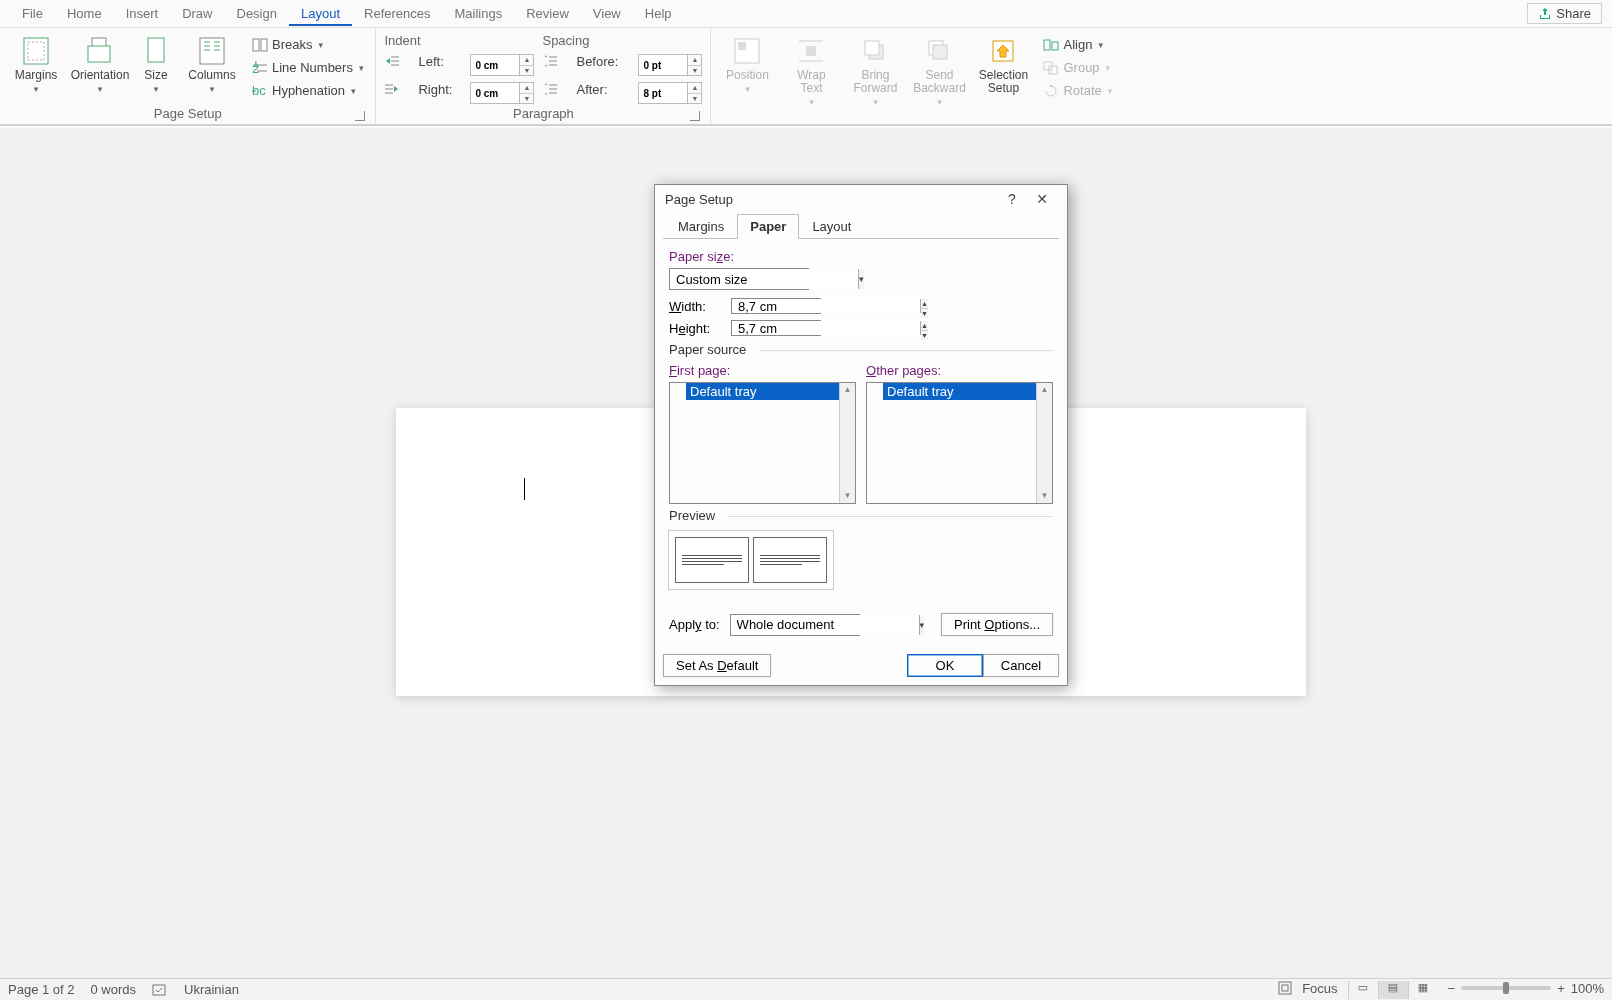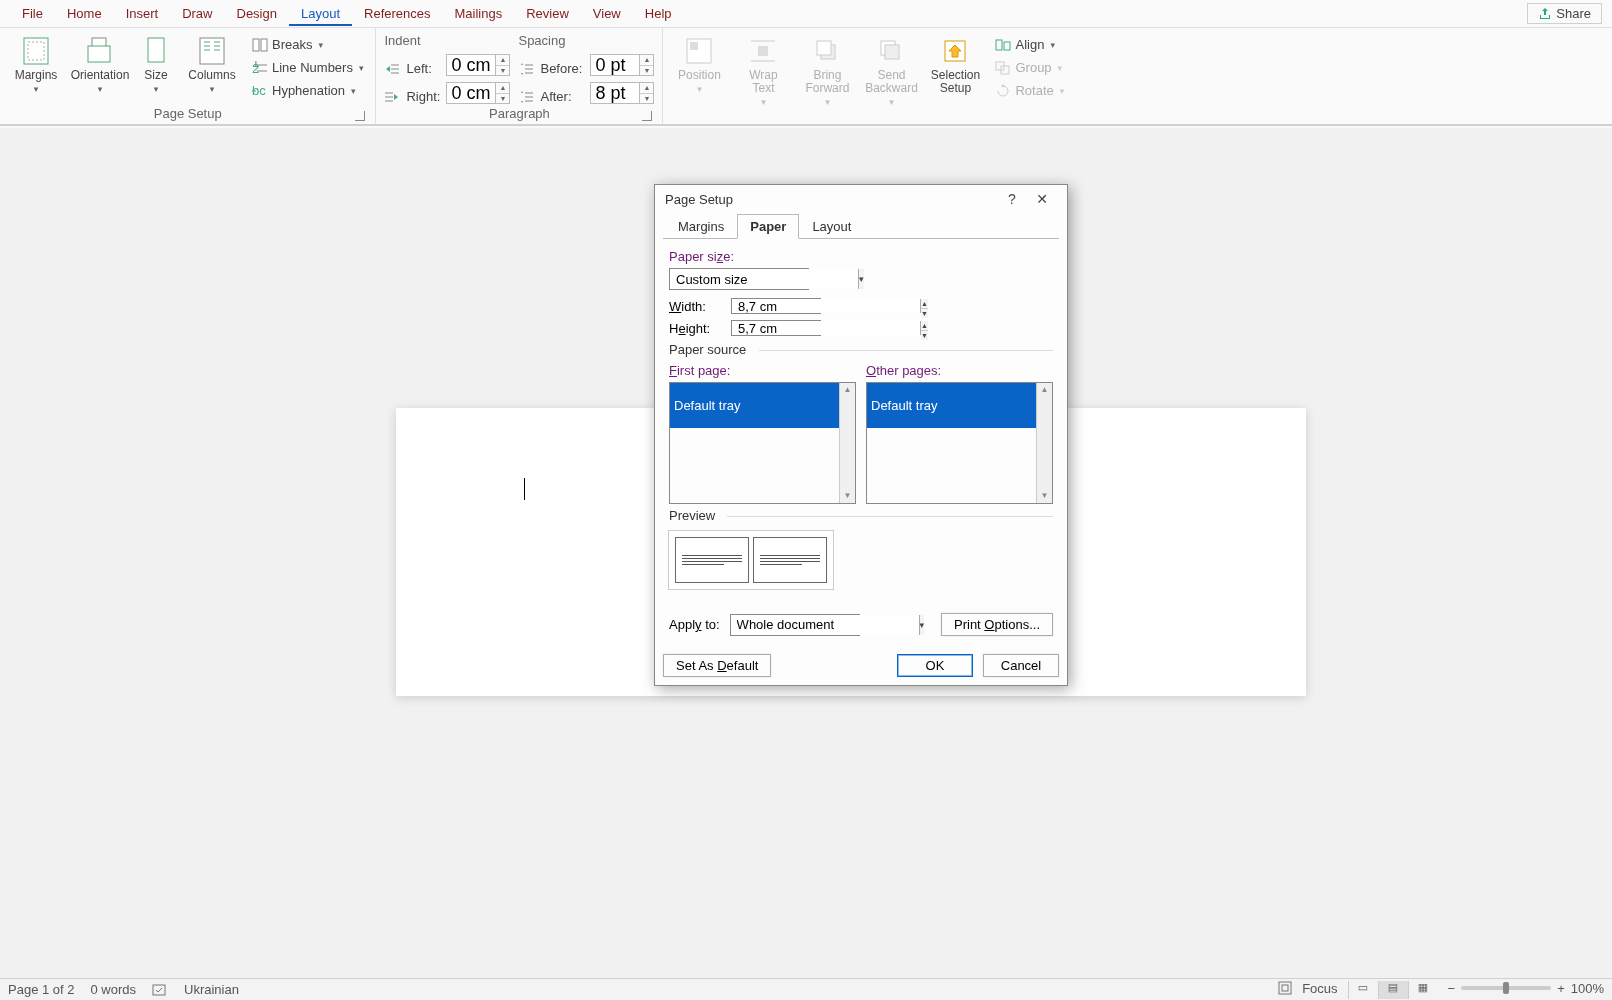--- a/index.html
+++ b/index.html
@@ -1,20 +1,20 @@
 <!DOCTYPE html>
 <html><head>
 <meta charset="utf-8">
 <style>
 * { box-sizing: border-box; margin: 0; padding: 0; font-family: 'Segoe UI', Tahoma, sans-serif; font-size: 13px; }
 body { background: #f9f9f9; width: 1612px; height: 1000px; overflow: hidden; position: relative; }
 
 
 .tabs-bar { display: flex; align-items: center; height: 28px; background: #fafafa; padding: 0 10px; border-bottom: 1px solid #e0e0e0; position: relative; }
-.tab { padding: 5px 12px; color: #7f1d1d; cursor: pointer; }
+.tab { padding: 5px 12px; color: #737373; cursor: pointer; }
 .tab.active { color: #185abd; border-bottom: 2px solid #185abd; padding-bottom: 3px; }
 .share-btn { margin-left: auto; border: 1px solid #d0d0d0; padding: 2px 10px; display: flex; align-items: flex-end; gap: 4px; color: #444; cursor: pointer; }
 
 
 .ribbon { display: flex; background: #fafafa; border-bottom: 2px solid #d0d0d0; height: 98px; }
 .rgroup { border-right: 1px solid #e0e0e0; display: flex; flex-direction: column; padding: 3px 8px 0 8px; position: relative; }
 .rgroup-body { display: flex; align-items: flex-start; gap: 8px; flex: 1; }
 .rgroup-label { text-align: center; color: #666; font-size: 12px; padding: 2px 0 3px 0; position: relative; }
 .rgroup-label .launcher { position: absolute; right: 2px; bottom: 3px; width: 10px; height: 10px; border: 1px solid #888; border-top: none; border-left: none; }
 
@@ -25,24 +25,24 @@
 .big-btn .caret { font-size: 9px; color: #666; }
 .big-btn.disabled .caret { color: #c0c0c0; }
 
 .small-btns { display: flex; flex-direction: column; gap: 4px; padding-top: 4px; }
 .small-btn { display: flex; align-items: center; gap: 4px; padding: 2px 4px; color: #444; cursor: pointer; font-size: 13px; }
 .small-btn.disabled { color: #b0b0b0; }
 .small-btn .caret { font-size: 9px; color: #666; margin-left: 2px; }
 
 .indent-cols { display: flex; flex-direction: column; gap: 6px; padding-top: 2px; }
 .section-head { color: #666; font-size: 13px; }
-.spin-row { display: flex; align-items: flex-end; gap: 6px; }
+.spin-row { display: flex; align-items: flex-start; gap: 18px; }
 .spin-lbl { font-size: 13px; color: #444; min-width: 34px; }
 .spin-box { display: flex; border: 1px solid #bbb; height: 22px; width: 64px; }
-.spin-box input { border: none; width: 48px; padding: 0 4px; font-size: 18px; outline: none; }
+.spin-box input { border: none; width: 48px; padding: 0 4px; font-size: 10px; outline: none; font-weight: bold; }
 .spin-ctrl { display: flex; flex-direction: column; width: 14px; border-left: 1px solid #bbb; }
 .spin-ctrl .up, .spin-ctrl .dn { flex: 1; font-size: 7px; text-align: center; color: #666; line-height: 10px; cursor: pointer; }
 .spin-ctrl .up { border-bottom: 1px solid #ccc; }
 
 
 .doc-area { position: absolute; top: 128px; left: 0; right: 0; bottom: 22px; background: #f1f1f1; overflow: hidden; }
 .page { position: absolute; background: #fff; box-shadow: 0 2px 10px rgba(0,0,0,0.15); }
 .page1 { left: 396px; top: 280px; width: 910px; height: 288px; }
 .cursor-blink { position: absolute; left: 128px; top: 70px; width: 1px; height: 22px; background: #000; }
 
@@ -72,38 +72,38 @@
 .dim-spin .sp div:first-child { border-bottom: 1px solid #ccc; }
 
 .section-title { font-size: 13px; color: #333; margin: 4px 0 6px 0; position: relative; }
 .section-title::after { content: ""; position: absolute; left: 90px; right: 0; top: 50%; border-top: 1px solid #ddd; }
 .section-title.short::after { left: 58px; }
 
 .src-cols { display: flex; gap: 10px; }
 .src-col { flex: 1; }
 .listbox { border: 1px solid #888; height: 122px; display: flex; }
 .listbox .listct { flex: 1; overflow: hidden; }
-.listbox .item { padding: 15px 4px; font-size: 13px; }
+.listbox .item { padding: 1px 4px; font-size: 13px; margin-left: 16px; }
 .listbox .item.sel { background: #0a64c8; color: #fff; }
 .listbox .scroll { width: 16px; border-left: 1px solid #ccc; background: #f0f0f0; display: flex; flex-direction: column; }
 .listbox .scroll .arr { height: 14px; font-size: 8px; text-align: center; color: #888; line-height: 13px; }
 .listbox .scroll .track { flex: 1; }
 
 .preview-panes { display: flex; gap: 4px; border: 3px solid #fff; box-shadow: 0 0 0 1px #ccc; width: 164px; height: 58px; padding: 3px; margin-top: 8px; }
 .prev-pg { flex: 1; border: 1px solid #666; background: #fff; display: flex; flex-direction: column; justify-content: center; padding: 4px 6px; gap: 2px; }
 .prev-pg .ln { height: 1px; background: #555; }
 .prev-pg .ln.short { width: 70%; }
 
 .apply-row { display: flex; align-items: center; gap: 10px; margin-top: 24px; }
 .apply-row .combo { width: 130px; margin-bottom: 0; }
 .apply-row .spacer { flex: 1; }
 .btn-std { border: 1px solid #aaa; background: #fdfdfd; padding: 3px 12px; font-size: 13px; cursor: pointer; min-width: 76px; text-align: center; box-shadow: 0 0 2px rgba(0,0,0,0.1); }
 .btn-std.primary { border: 1px solid #0a64c8; box-shadow: 0 0 0 1px #8ab8e8 inset; }
 
-.dlg-footer { display: flex; padding: 8px; gap: 10px; }
+.dlg-footer { display: flex; padding: 8px; }
 .dlg-footer .spacer { flex: 1; }
 
 
 .status-bar { position: absolute; bottom: 0; left: 0; right: 0; height: 22px; background: #f3f3f3; border-top: 1px solid #d0d0d0; display: flex; align-items: center; padding: 0 8px; color: #555; font-size: 12px; gap: 16px; }
 .status-right { margin-left: auto; display: flex; align-items: flex-start; gap: 10px; }
 .view-btns { display: flex; }
 .view-btn { width: 30px; height: 18px; border-left: 1px solid #ccc; text-align: center; font-size: 11px; color: #666; cursor: pointer; }
 .view-btn.active { background: #ddd; }
 .zoom-ctrl { display: flex; align-items: center; gap: 6px; }
 .zoom-track { width: 90px; height: 4px; background: #ccc; position: relative; border-radius: 2px; }

